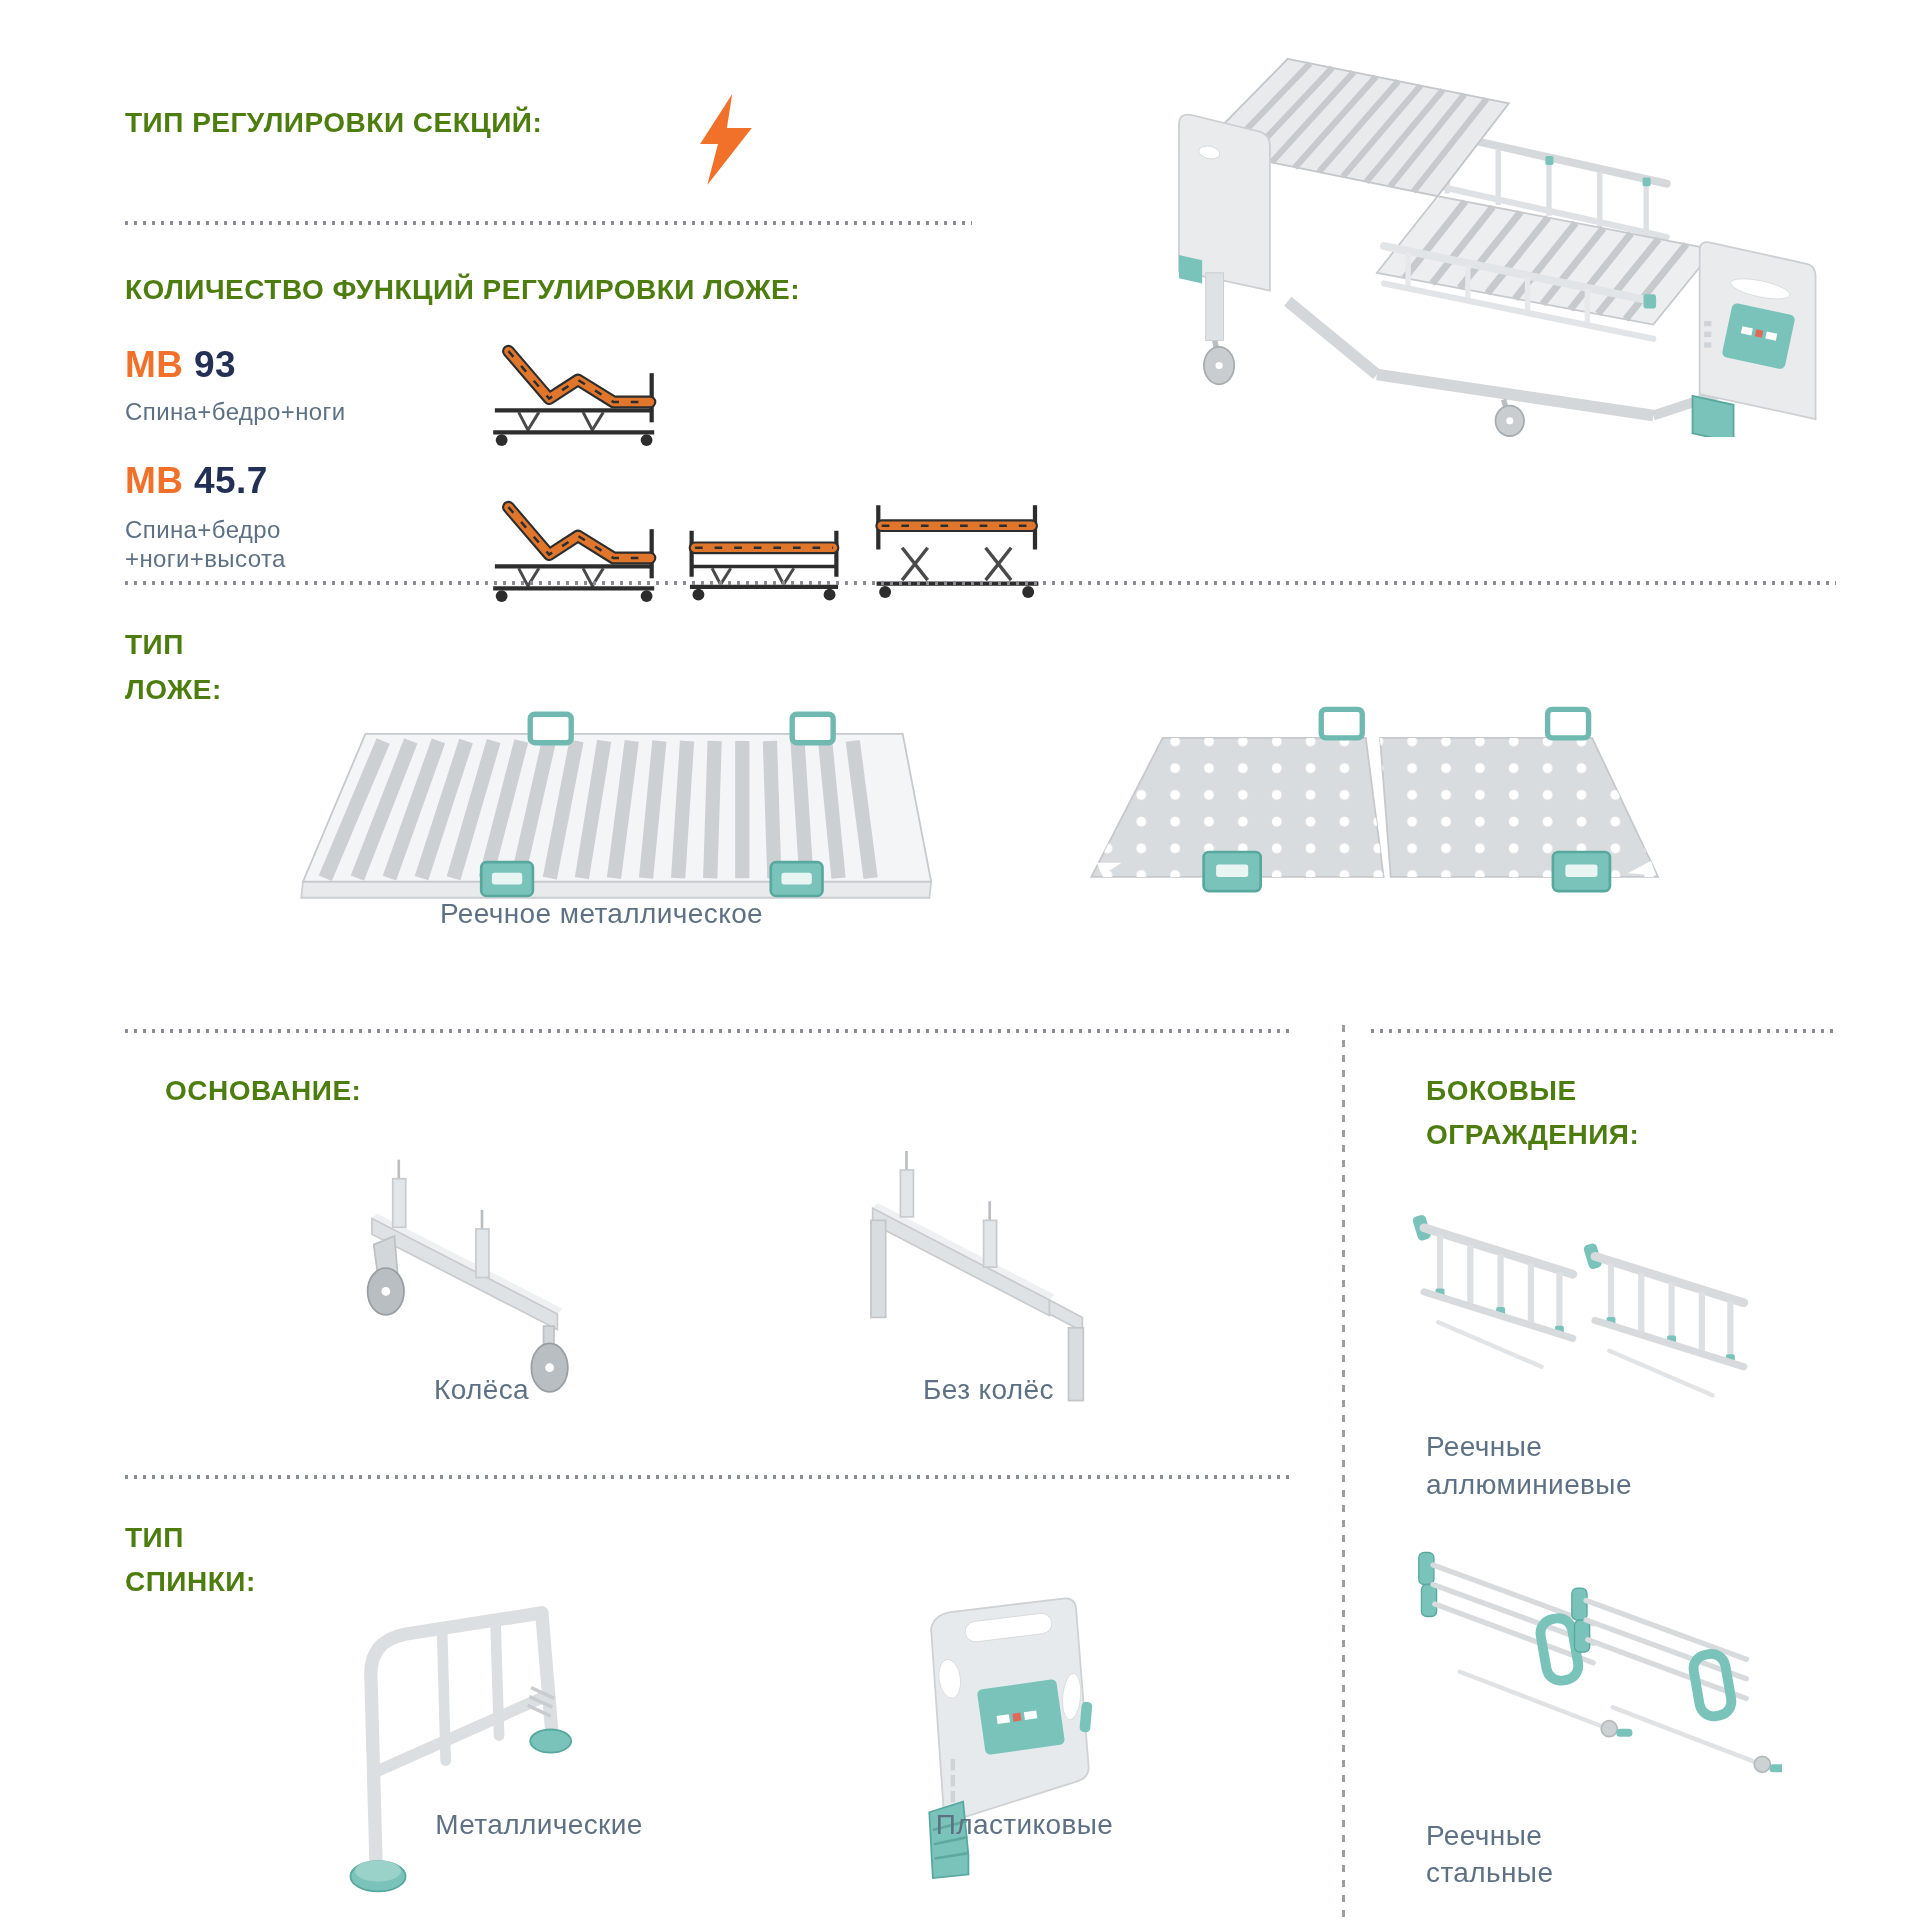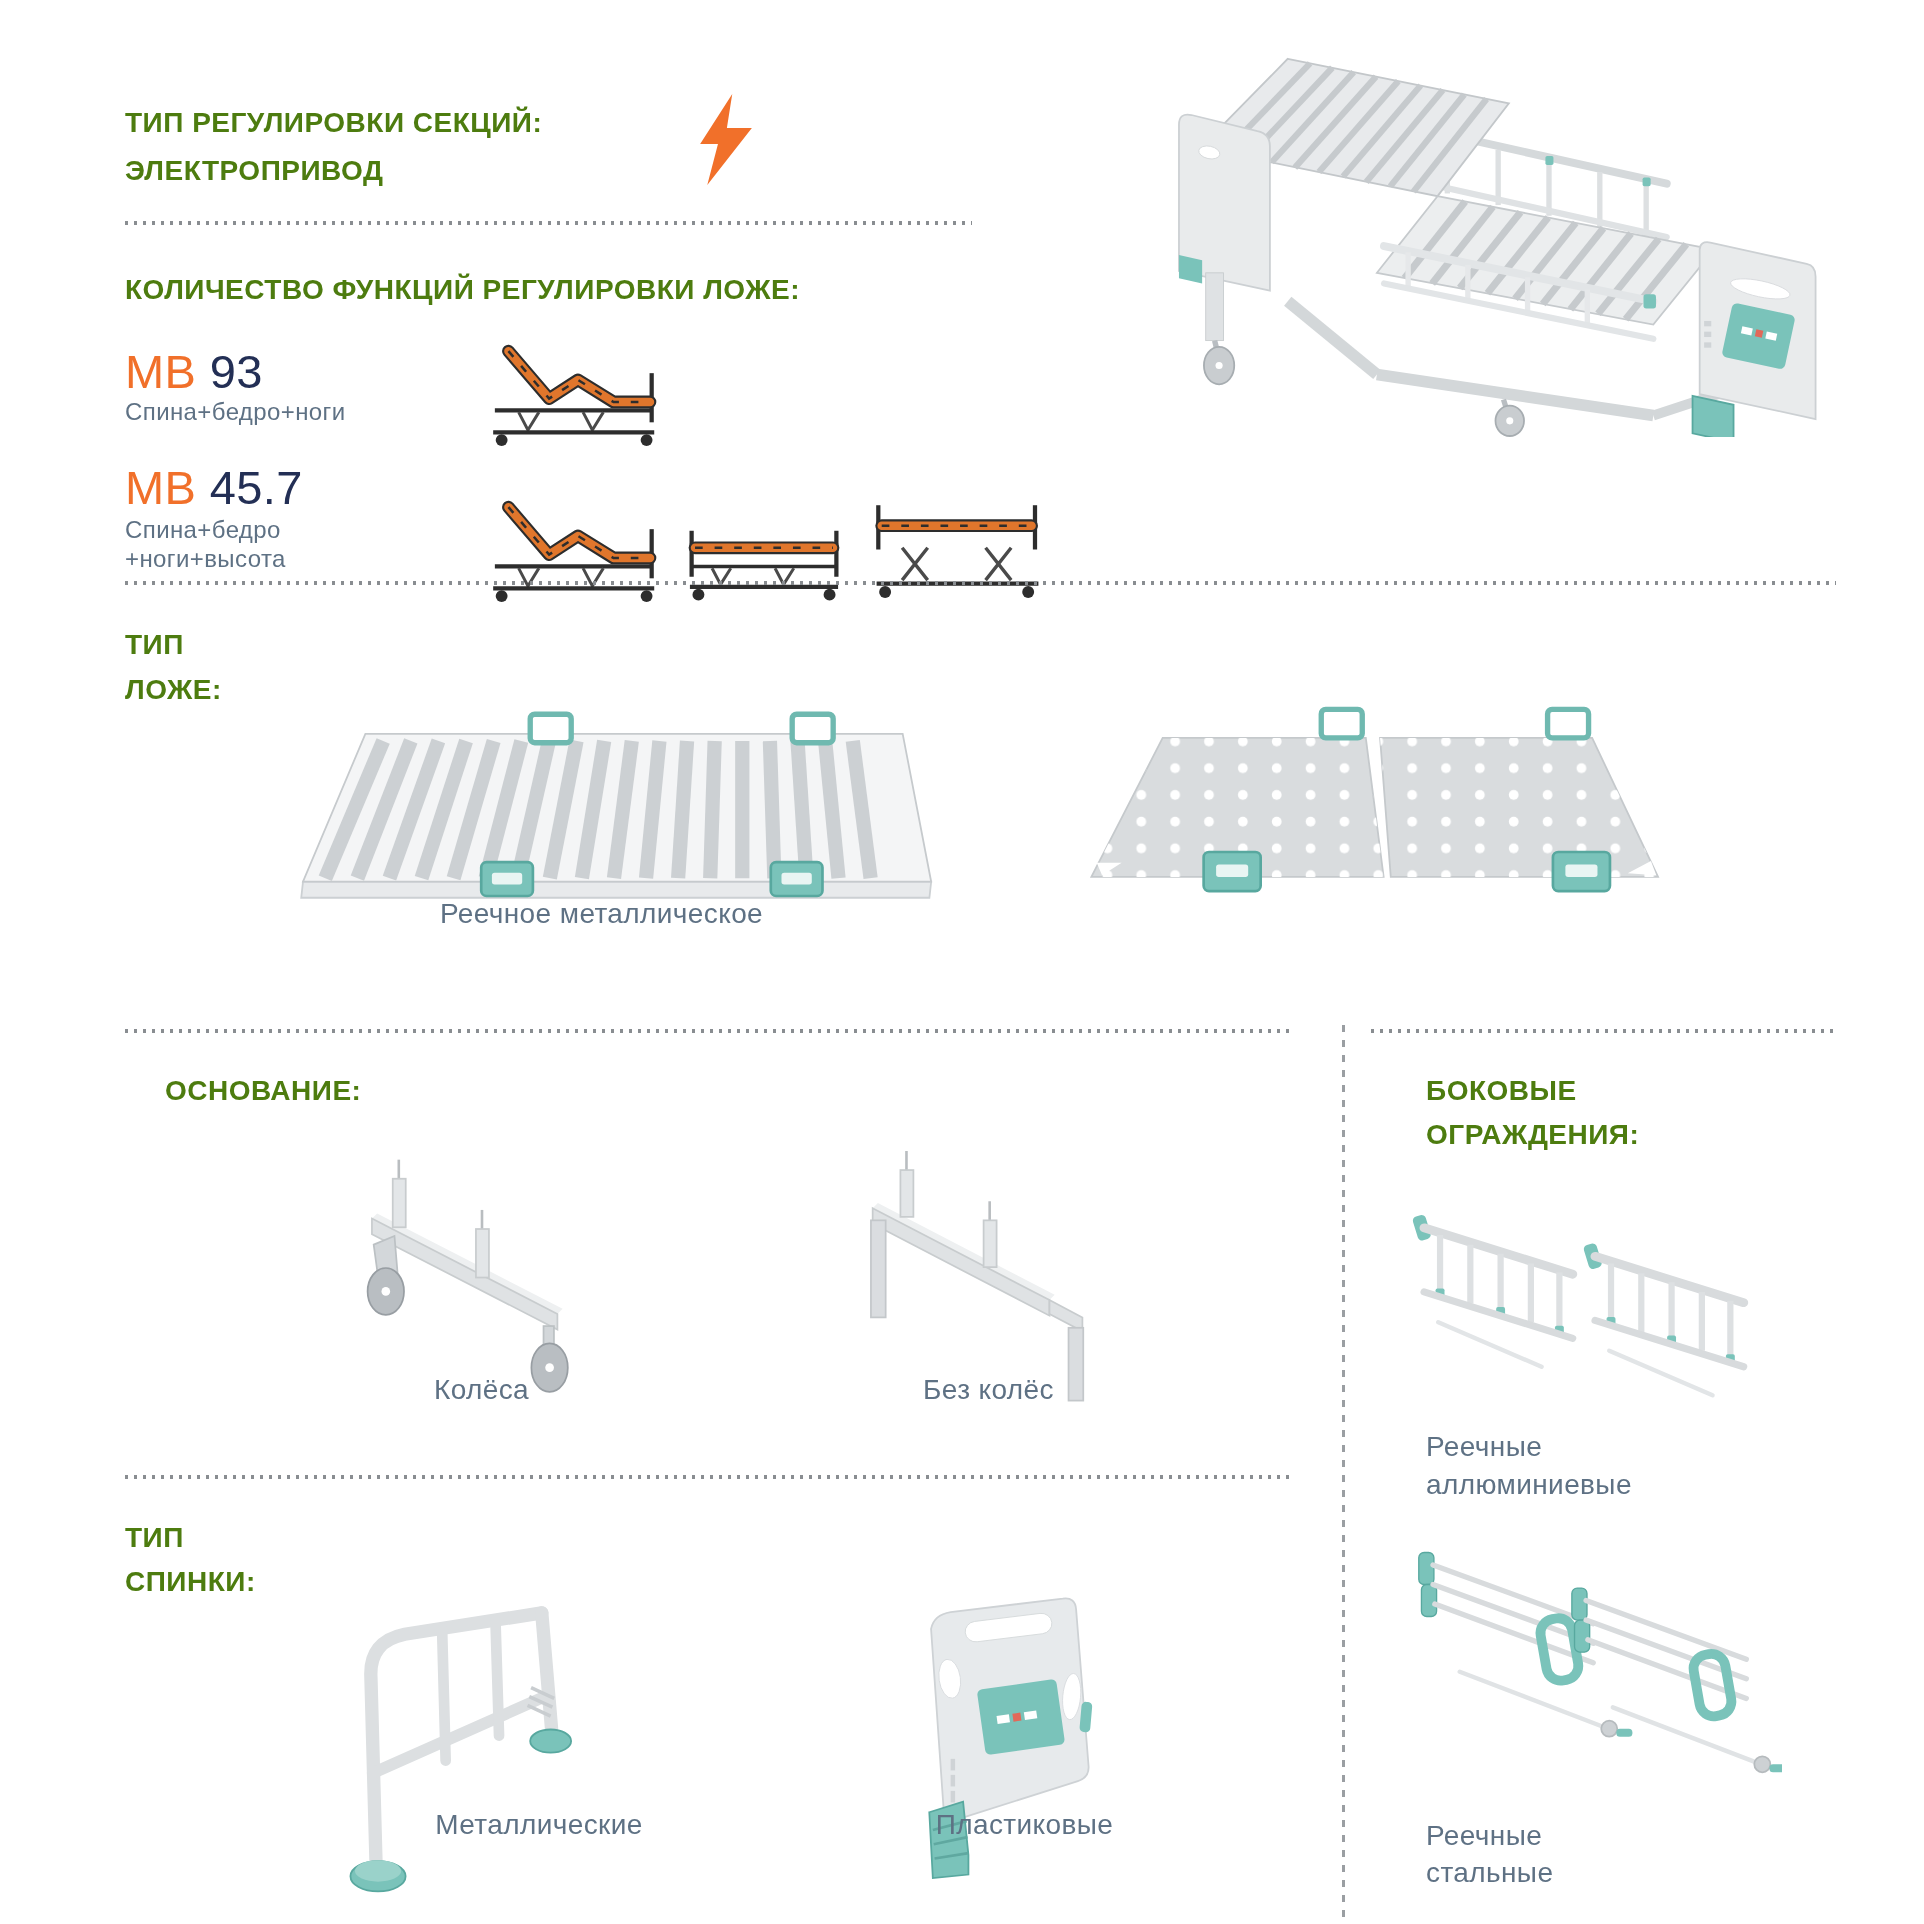--- a/index.html
+++ b/index.html
@@ -1,35 +1,34 @@
 <!DOCTYPE html>
 <html style="font-size:14.3px"><head>
 <meta charset="utf-8">
 <style>
   html,body{margin:0;padding:0;background:#ffffff;}
   .page{position:relative;width:1925px;height:1925px;background:#ffffff;overflow:hidden;
         font-family:"Liberation Sans",sans-serif;}
   .abs{position:absolute;}
   .h-orange{font-weight:bold;font-size:28px;line-height:46px;color:#4d7c0f;letter-spacing:0.5px;}
-  .model-code{font-size:47px;font-weight:normal;color:#232F55;letter-spacing:0.4px;}
+  .model-code{font-size:37px;font-weight:bold;color:#232F55;letter-spacing:0.4px;}
   .model-code .prefix{color:#F1702A;}
   .model-sub{font-size:24px;line-height:29px;color:#5E7184;letter-spacing:0.4px;}
   .opt-label{font-size:28px;color:#5E7184;letter-spacing:0.4px;}
   .center{text-align:center;}
   .sep-h{height:3.6px;background-image:repeating-linear-gradient(90deg,#898d91 0 2.7px,transparent 2.7px 9px);}
   .sep-v{width:2.7px;background-image:repeating-linear-gradient(180deg,#9a9ea2 0 7.1px,transparent 7.1px 15px);}
   svg{display:block;}
 </style>
 </head>
 <body>
 
 <div class="page">
 
   <div class="abs h-orange" style="left:125px;top:100px;">ТИП РЕГУЛИРОВКИ СЕКЦИЙ:</div>
-  <div class="abs h-orange" style="left:125px;top:148px;">ЭЛЕКТРОПРИВОД</div>
 
   <div class="abs" style="left:693px;top:94px;">
     <svg width="66" height="91" viewBox="0 0 74 102">
       <polygon points="44,0 8,56 28,56 16,102 66,38 38,38" fill="#F1702A"></polygon>
     </svg>
   </div>
 
   <div class="abs" style="left:1154px;top:7.1px;">
     <svg width="691" height="430" viewBox="0 0 775 482">
 

